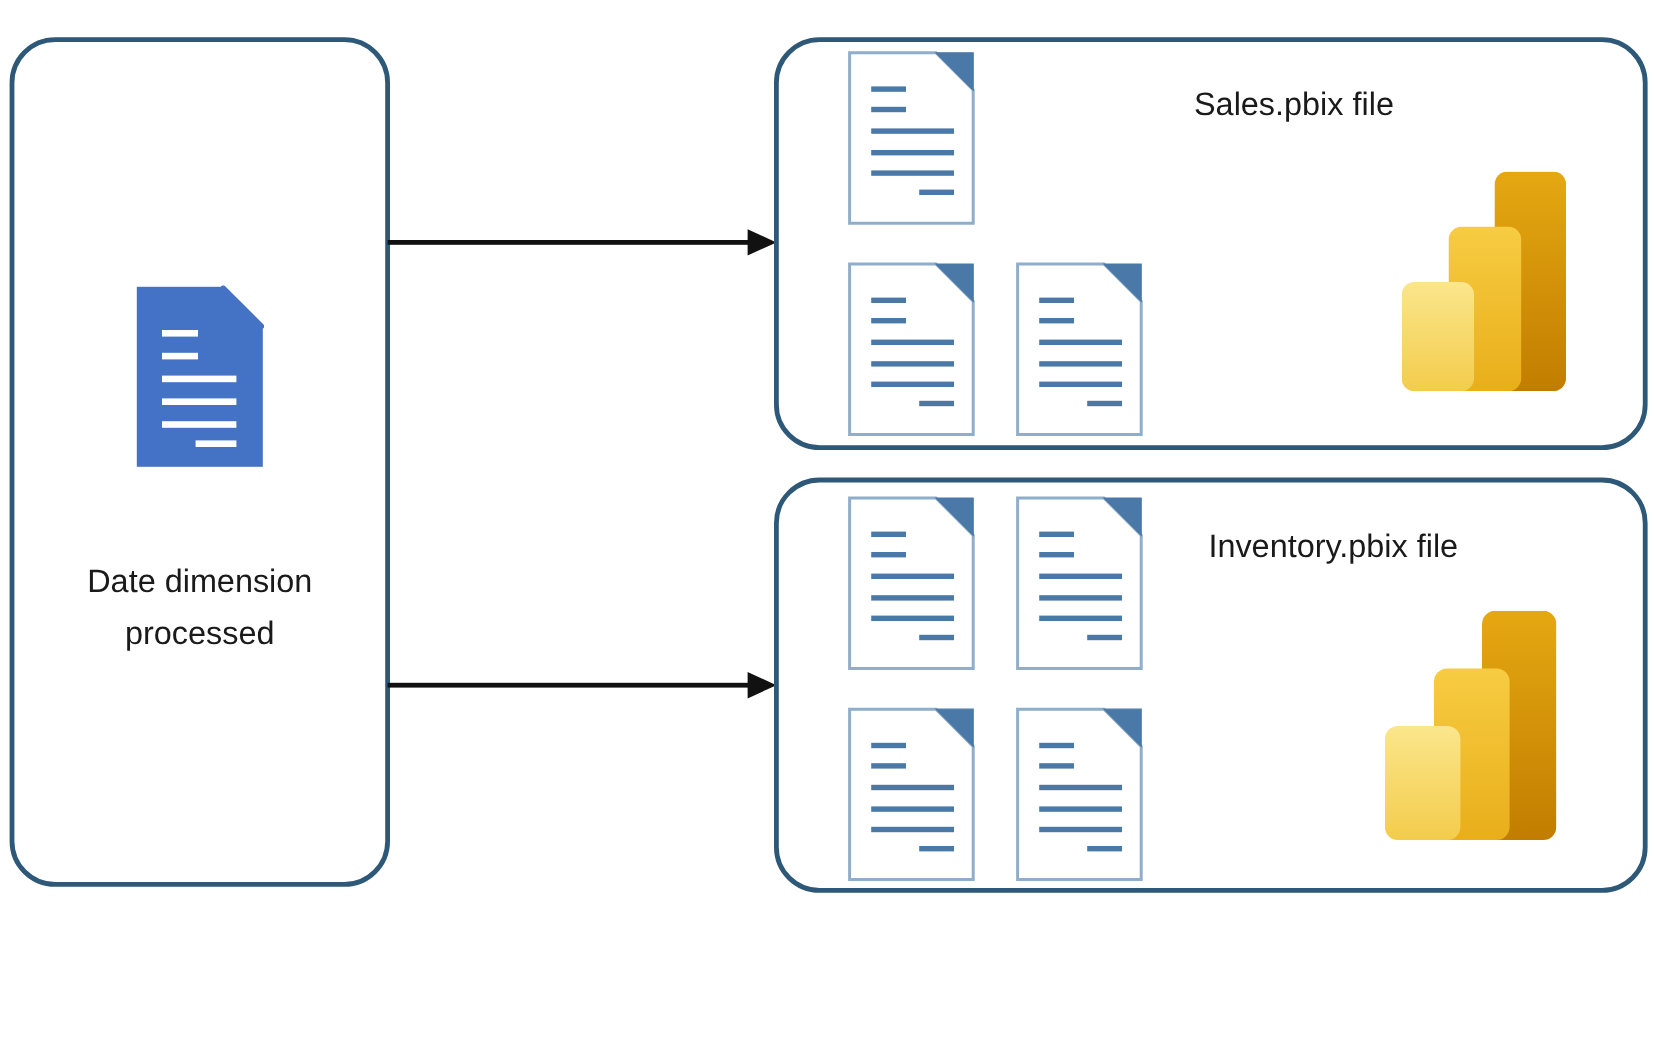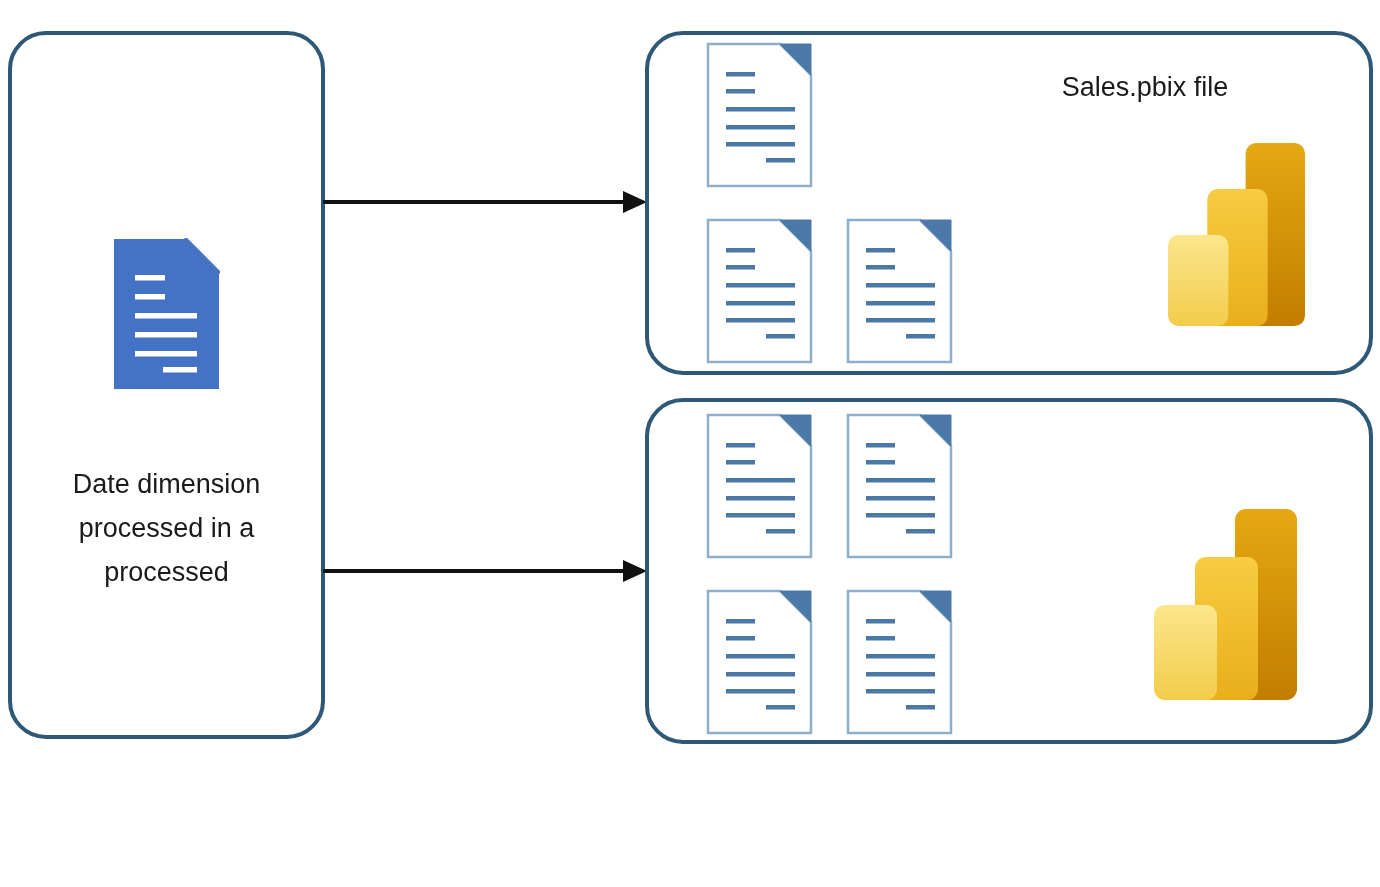--- a/index.html
+++ b/index.html
@@ -21,21 +21,21 @@
   .round-box{position:absolute;border:4px solid var(--box-border);border-radius:38px;background:#ffffff;}
   #dataflow-box{left:8px;top:31px;width:317px;height:708px;}
   #sales-box{left:645px;top:31px;width:728px;height:344px;}
   #inventory-box{left:645px;top:398px;width:728px;height:346px;}
 
   .abs{position:absolute;}
 
   .box-label{position:absolute;text-align:center;font-size:27px;line-height:44px;color:var(--text);}
   #dataflow-label{left:8px;top:462px;width:317px;}
 
-  .pbix-title{position:absolute;text-align:center;font-size:27px;line-height:34px;color:var(--text);}
+  .pbix-title{position:absolute;font-size:27px;line-height:34px;color:var(--text);}
   #sales-title{left:995px;top:70px;width:300px;}
   #inventory-title{left:1007px;top:438px;width:300px;}
 
   .caption{position:absolute;left:329px;top:780px;width:700px;text-align:center;
            font-size:28px;line-height:45px;color:var(--text);}
 
   .arrow{position:absolute;height:22px;}
   #arrow-sales{left:323px;top:191px;width:324px;}
   #arrow-inventory{left:323px;top:560px;width:324px;}
   .arrow .shaft{position:absolute;left:0;right:18px;top:9px;height:4px;background:var(--arrow);}
@@ -97,21 +97,20 @@
 <div id="canvas">
 
   <div id="dataflow-box" class="round-box"></div>
 
   <svg class="abs" style="left:113px;top:238px" width="107" height="152">
     <use href="#doc-blue"></use>
   </svg>
 
   <div id="dataflow-label" class="box-label">
     <div>Date dimension</div>
-    <div>processed in a</div>
     <div>processed</div>
   </div>
 
   <div id="arrow-sales" class="arrow">
     <div class="shaft"></div>
     <div class="head"></div>
   </div>
   <div id="arrow-inventory" class="arrow">
     <div class="shaft"></div>
     <div class="head"></div>
@@ -128,20 +127,21 @@
     </svg>
   <svg class="abs" style="left:846px;top:218px" width="107" height="146">
       <use href="#doc"></use>
     </svg>
 
   <svg class="abs" style="left:1168px;top:143px" width="137" height="183">
       <use href="#pbi"></use>
     </svg>
 
   <div id="inventory-box" class="round-box"></div>
+  <div id="inventory-title" class="pbix-title">Inventory.pbix file</div>
 
   <svg class="abs" style="left:706px;top:413px" width="107" height="146">
       <use href="#doc"></use>
     </svg>
   <svg class="abs" style="left:846px;top:413px" width="107" height="146">
       <use href="#doc"></use>
     </svg>
   <svg class="abs" style="left:706px;top:589px" width="107" height="146">
       <use href="#doc"></use>
     </svg>

